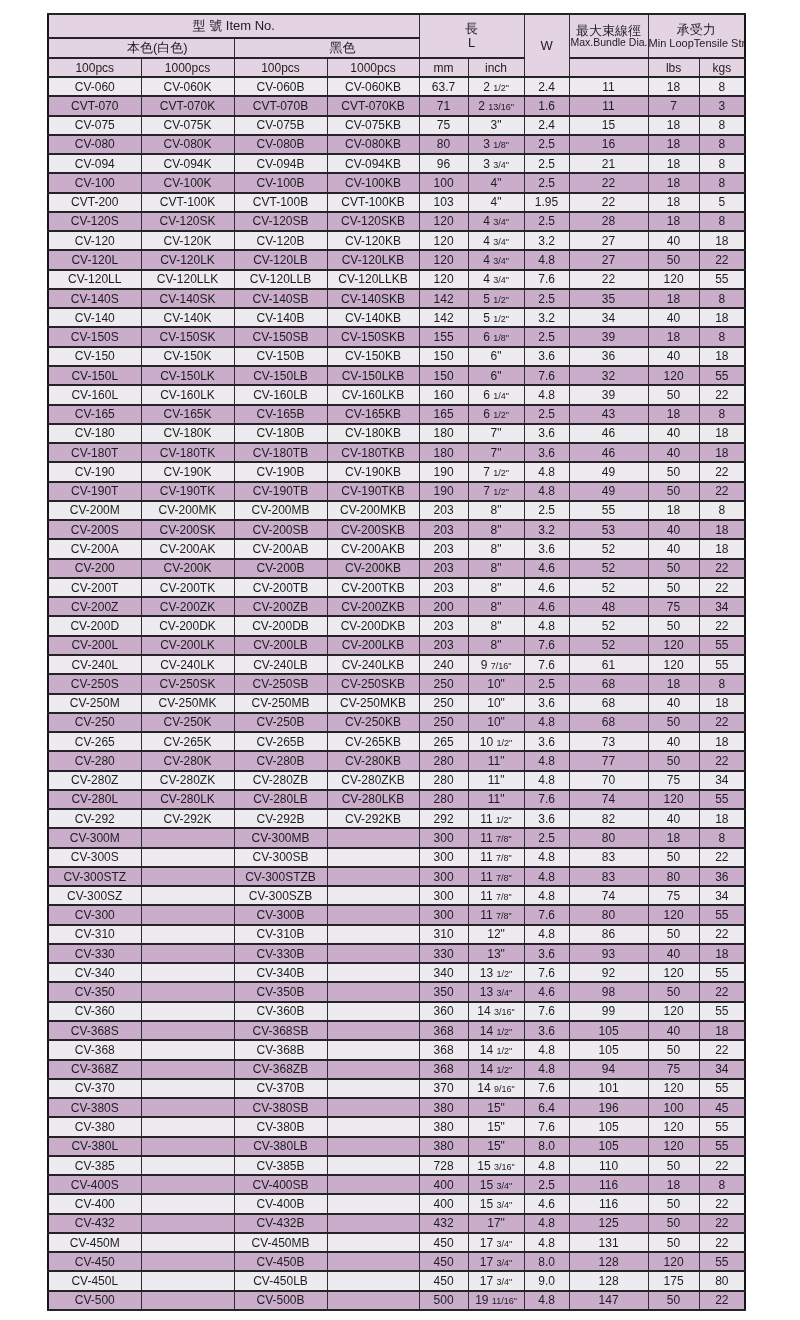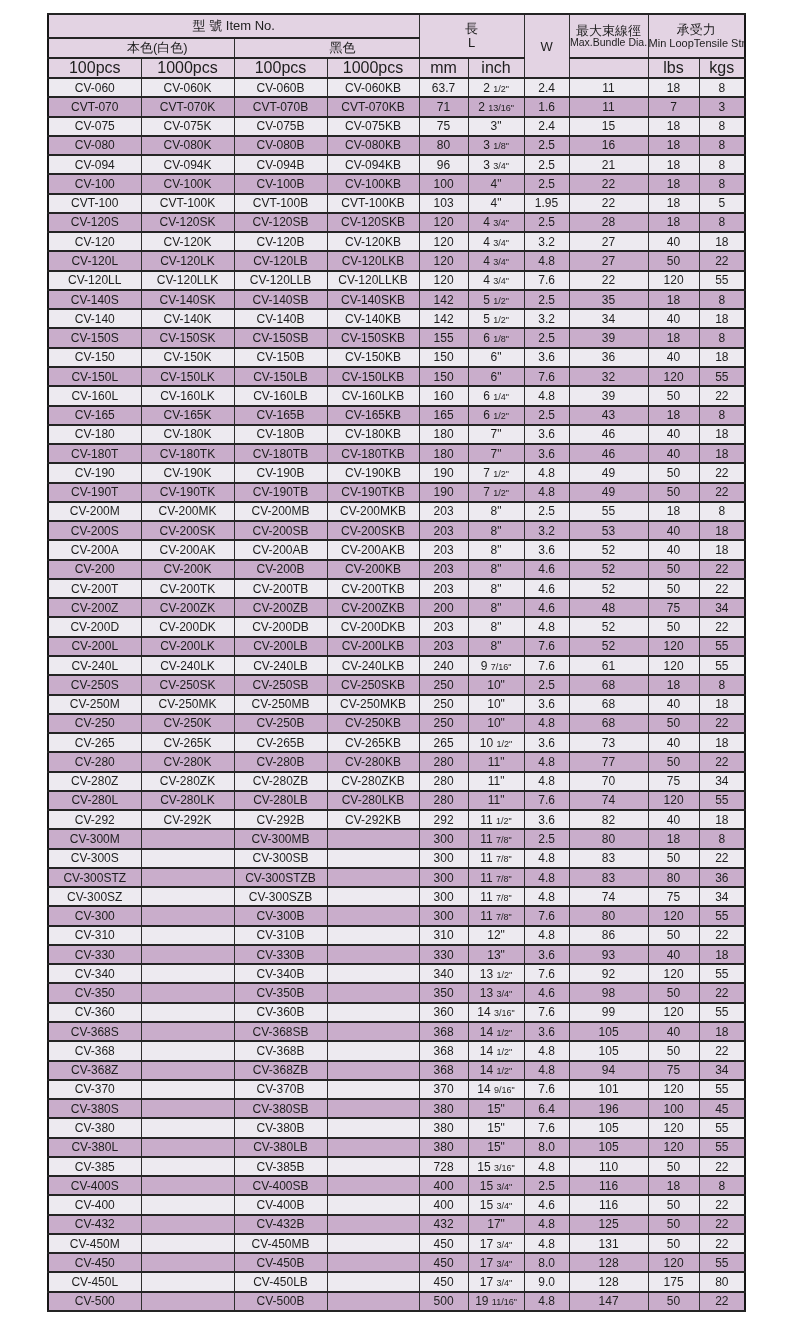--- a/index.html
+++ b/index.html
@@ -15,23 +15,23 @@
   }
   th,td{
     border-left:1px solid #2e2e2e;border-right:1px solid #2e2e2e;
     border-top:2px solid #242424;border-bottom:2px solid #242424;
     padding:0;text-align:center;vertical-align:middle;
     overflow:hidden;white-space:nowrap;
   }
   thead th{background:var(--header-bg,#e3d3e3);font-weight:normal;}
   tr.h1 th{height:22px;font-size:13px;}
   tr.h2 th{height:18px;font-size:13px;padding-left:32px;}
-  tr.h3 th{height:17px;font-size:16px;margin-left:30px;}
+  tr.h3 th{height:17px;font-size:12px;margin-left:30px;}
   .zh{font-size:13px;line-height:1.05;display:block;}
-  .sub-md{font-size:10.5px;line-height:1.05;display:block;}
+  .sub-md{font-size:10.5px;line-height:1.05;display:block;text-align:right;}
   .sub-sm{font-size:11px;line-height:1.1;display:block;}
   .two-line{line-height:1.05;}
   tbody td{height:17.27px;font-size:12px;line-height:1;}
   tbody tr:nth-child(odd){background:var(--row-light,#edeaf0);}
   tbody tr:nth-child(even){background:var(--row-dark,#c9adcb);}
   .fr{font-size:9px;}
 </style>
 </head>
 <body>
 
@@ -157,21 +157,21 @@
           <td>CV-100B</td>
           <td>CV-100KB</td>
           <td>100</td>
           <td>4"</td>
           <td>2.5</td>
           <td>22</td>
           <td>18</td>
           <td>8</td>
         </tr>
         <tr>
-          <td>CVT-100</td>
+          <td>CVT-200</td>
           <td>CVT-100K</td>
           <td>CVT-100B</td>
           <td>CVT-100KB</td>
           <td>103</td>
           <td>4"</td>
           <td>1.95</td>
           <td>22</td>
           <td>18</td>
           <td>5</td>
         </tr>

